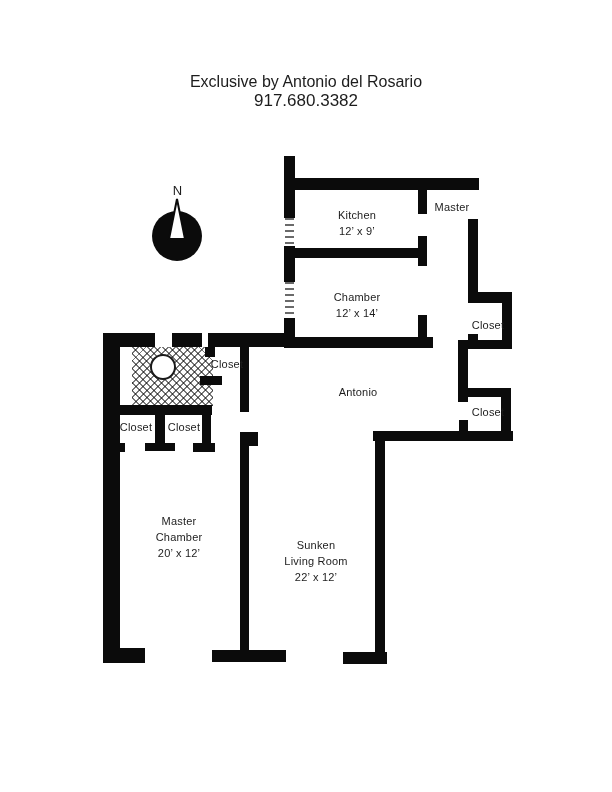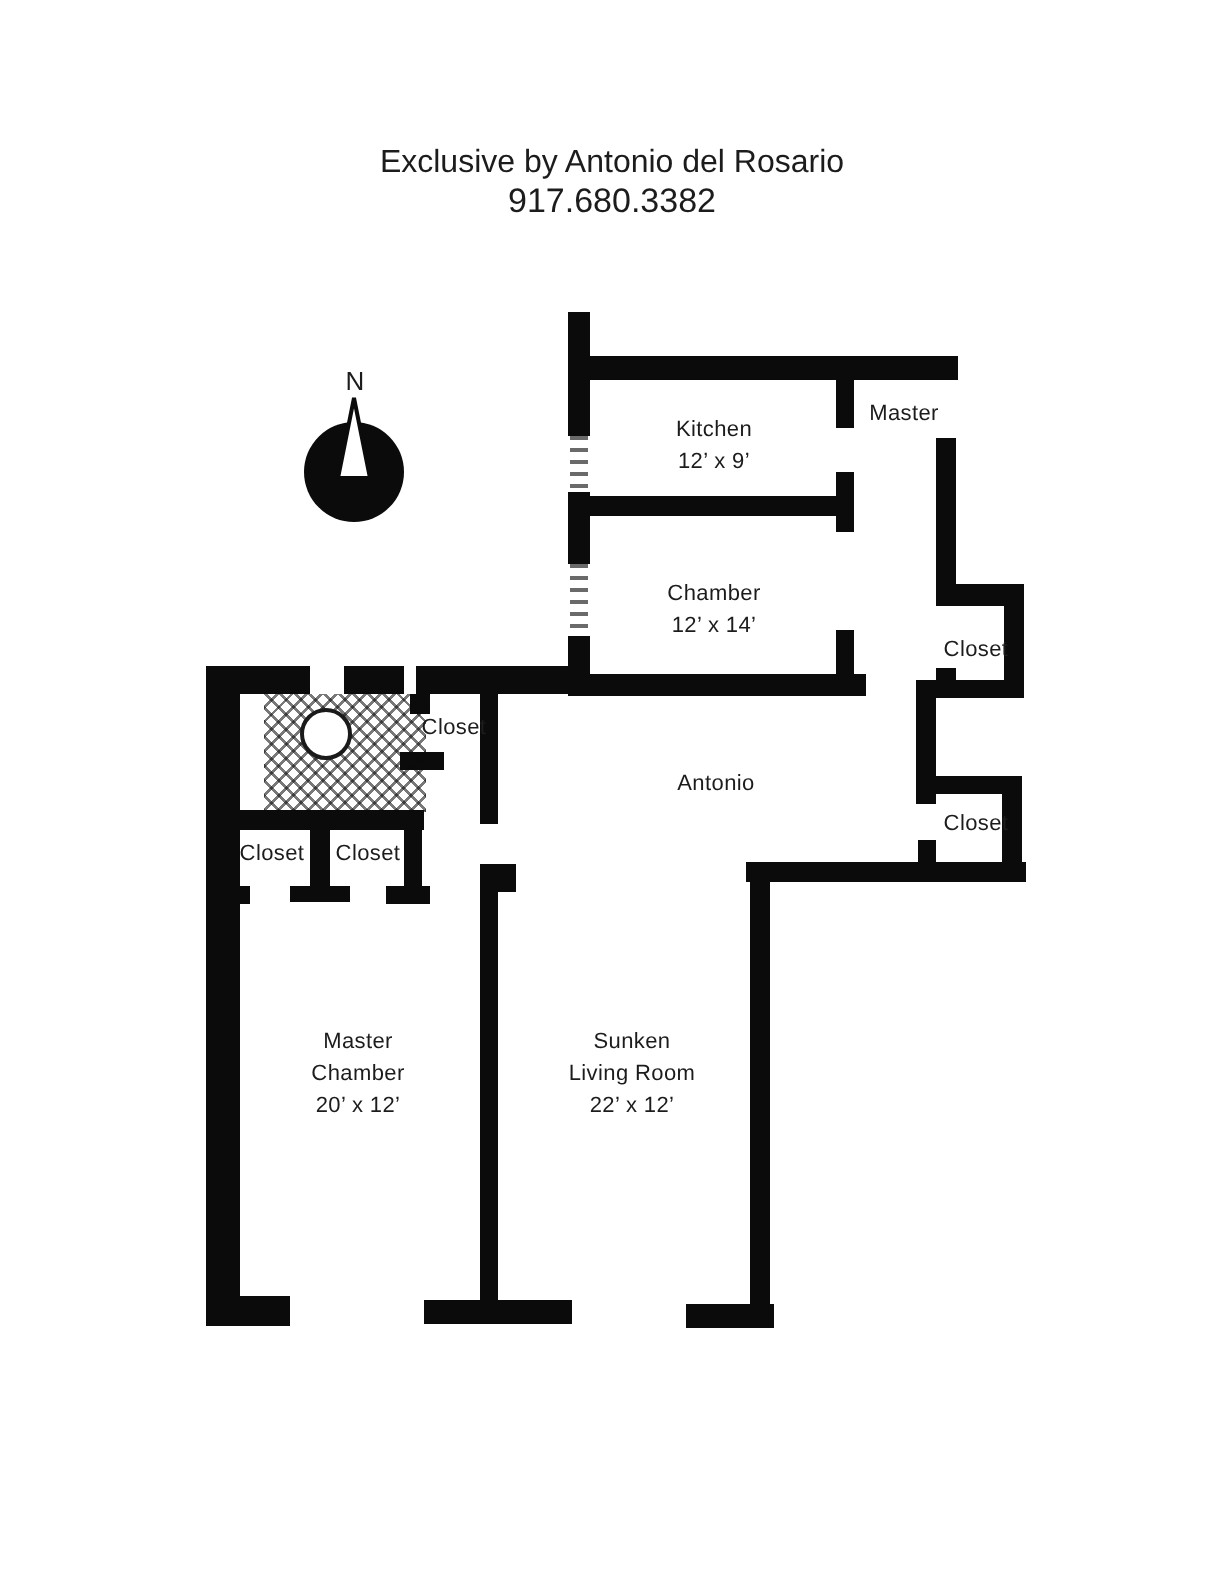--- a/index.html
+++ b/index.html
@@ -112,18 +112,18 @@
 12’ x 14’</div>
     <div class="lbl" style="left:488px;top:317px">Closet</div>
     <div class="lbl" style="left:227px;top:356px">Closet</div>
     <div class="lbl" style="left:358px;top:384px">Antonio</div>
     <div class="lbl" style="left:488px;top:404px">Closet</div>
     <div class="lbl" style="left:136px;top:419px">Closet</div>
     <div class="lbl" style="left:184px;top:419px">Closet</div>
     <div class="lbl" style="left:179px;top:513px">Master
 Chamber
 20’ x 12’</div>
-    <div class="lbl" style="left:316px;top:513px">Sunken
+    <div class="lbl" style="left:316px;top:537px">Sunken
 Living Room
 22’ x 12’</div>
 
   </div>
 </div>
 
 </body></html>

